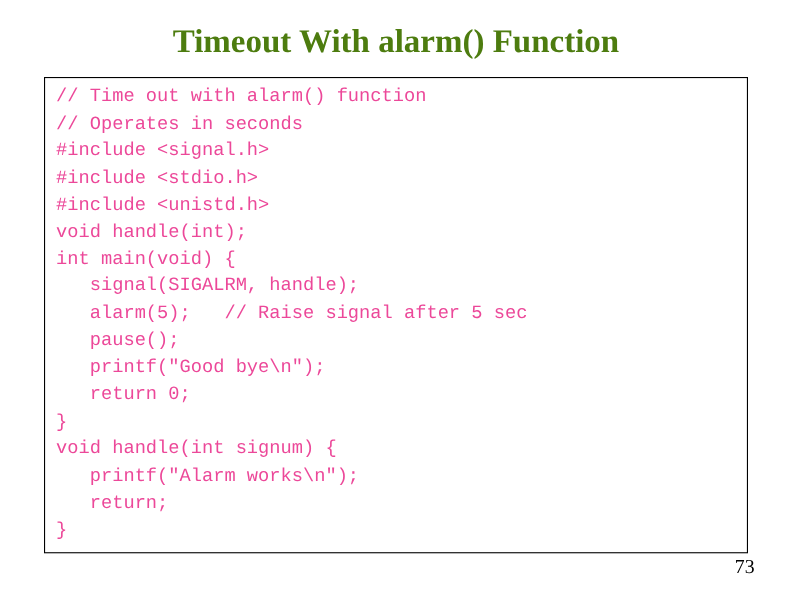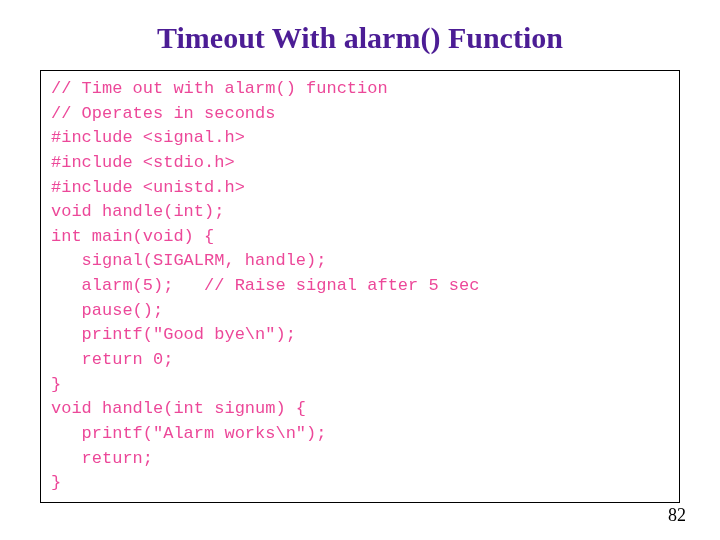--- a/index.html
+++ b/index.html
@@ -11,21 +11,21 @@
     font-family: "Times New Roman", Times, serif;
   }
   .slide {
     position: relative;
     width: 720px;
     height: 540px;
     box-sizing: border-box;
     padding: 20px 40px 30px 40px;
   }
   .title {
-    color: #4c1d95;
+    color: #4d7c0f;
     font-size: 30px;
     font-weight: bold;
     text-align: center;
     margin: 0 0 14px 0;
     line-height: 1.2;
   }
   .code-box {
     border: 1px solid #000;
     padding: 6px 10px 6px 10px;
     font-family: "Courier New", Courier, monospace;
@@ -60,14 +60,14 @@
    signal(SIGALRM, handle);
    alarm(5);   // Raise signal after 5 sec
    pause();
    printf("Good bye\n");
    return 0;
 }
 void handle(int signum) {
    printf("Alarm works\n");
    return;
 }</div>
-  <div class="page-num">82</div>
+  <div class="page-num">73</div>
 </div>
 
 </body></html>

